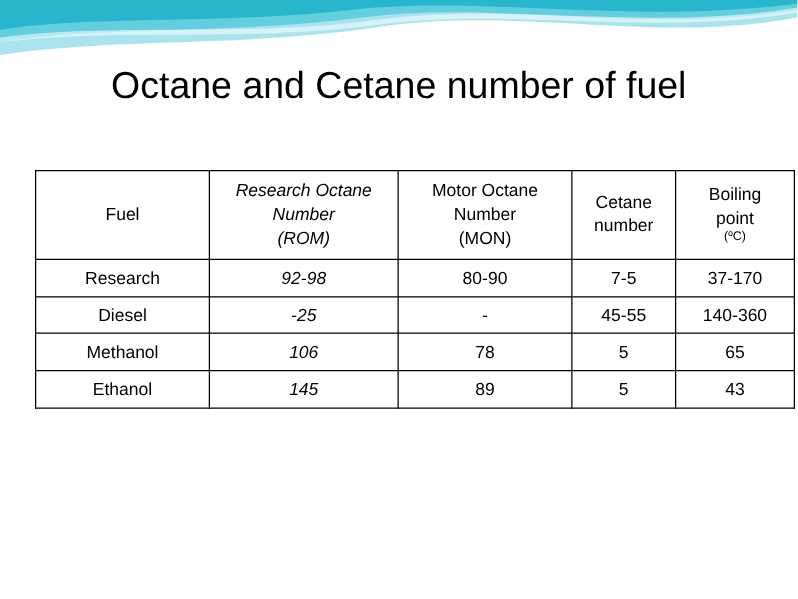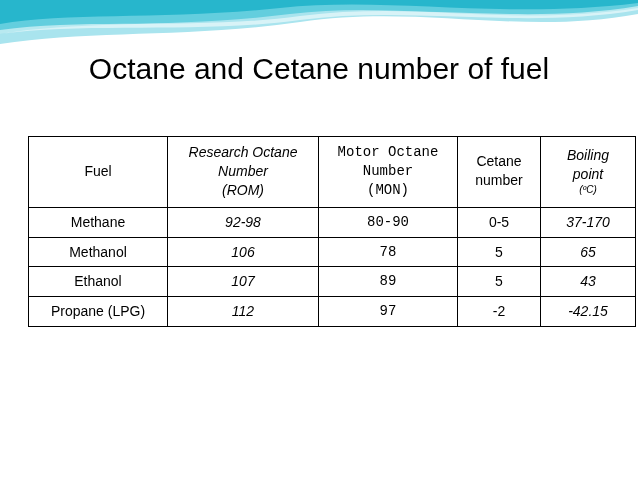--- a/index.html
+++ b/index.html
@@ -61,23 +61,23 @@
     color: #000000;
     font-weight: normal;
     padding: 5px 2px;
     line-height: 1.35;
   }
   table.fuel-table thead th {
     padding: 6px 2px 7px 2px;
   }
   .col-fuel { width: 134px; }
   .col-ron { width: 146px; font-style: italic; }
-  .col-mon { width: 134px; font-family: Liberation Mono, monospace; }
+  .col-mon { width: 134px; }
   .col-cn  { width: 78px; }
-  .col-bp  { width: 90px; font-style: italic; }
+  .col-bp  { width: 90px; }
   .hdr-line { display: block; }
   .unit {
     font-size: 10px;
   }
 </style>
 </head>
 <body>
 
 <div class="slide">
 
@@ -113,44 +113,44 @@
           </th>
           <th class="col-bp">
             <span class="hdr-line">Boiling</span>
             <span class="hdr-line">point</span>
             <span class="hdr-line unit">(ºC)</span>
           </th>
         </tr>
       </thead>
       <tbody>
         <tr>
-          <td class="col-fuel">Methane</td>
+          <td class="col-fuel">Research</td>
           <td class="col-ron">92-98</td>
           <td class="col-mon">80-90</td>
-          <td class="col-cn">0-5</td>
+          <td class="col-cn">7-5</td>
           <td class="col-bp">37-170</td>
+        </tr>
+        <tr>
+          <td class="col-fuel">Diesel</td>
+          <td class="col-ron">-25</td>
+          <td class="col-mon">-</td>
+          <td class="col-cn">45-55</td>
+          <td class="col-bp">140-360</td>
         </tr>
         <tr>
           <td class="col-fuel">Methanol</td>
           <td class="col-ron">106</td>
           <td class="col-mon">78</td>
           <td class="col-cn">5</td>
           <td class="col-bp">65</td>
         </tr>
         <tr>
           <td class="col-fuel">Ethanol</td>
-          <td class="col-ron">107</td>
+          <td class="col-ron">145</td>
           <td class="col-mon">89</td>
           <td class="col-cn">5</td>
           <td class="col-bp">43</td>
-        </tr>
-        <tr>
-          <td class="col-fuel">Propane (LPG)</td>
-          <td class="col-ron">112</td>
-          <td class="col-mon">97</td>
-          <td class="col-cn">-2</td>
-          <td class="col-bp">-42.15</td>
         </tr>
       </tbody>
     </table>
   </div>
 
 </div>
 
 </body></html>

